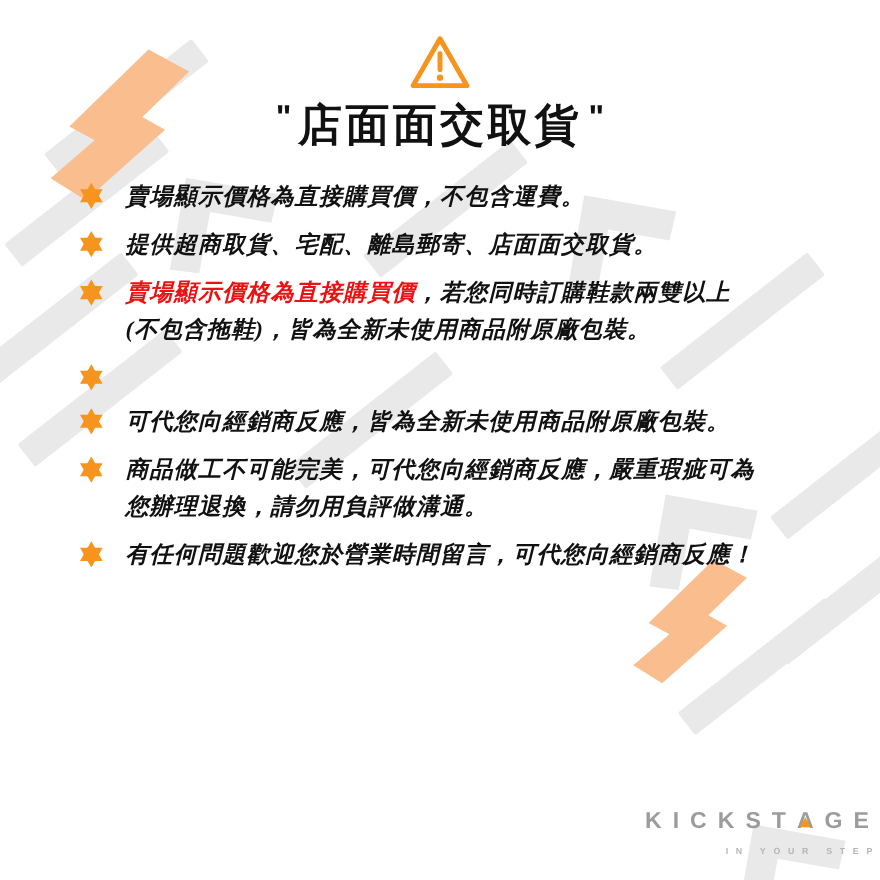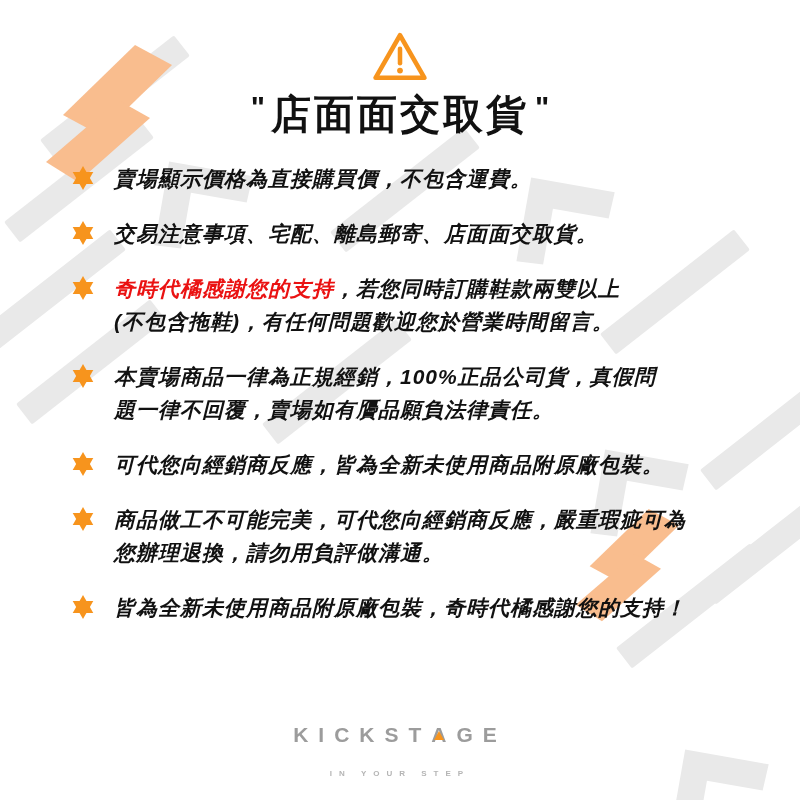--- a/index.html
+++ b/index.html
@@ -17,48 +17,48 @@
   .title-row{
     margin-top:8px;
     font-weight:900;color:#111;
     font-size:40px;letter-spacing:3px;
     display:flex;align-items:flex-start;line-height:1.1;
   }
   .quote{font-size:30px;font-weight:900;margin:0 6px;transform:translateY(-2px);letter-spacing:0;}
   
   .list{
     margin:26px 0 0 70px;width:668px;
-    display:flex;flex-direction:column;gap:22px;
+    display:flex;flex-direction:column;gap:11px;font-family:Liberation Serif, serif;
   }
   .item{display:flex;align-items:flex-start;}
   .star{width:26px;height:26px;flex-shrink:0;margin-top:3px;}
   .item-text{
     margin-left:18px;
     font-size:21px;font-weight:700;font-style:italic;
     color:#111;line-height:33px;letter-spacing:1px;
     white-space:pre-line;
   }
   .red{color:#EA1212;}
   
   .footer{
     position:absolute;left:0;bottom:22px;width:100%;
-    display:flex;flex-direction:column;align-items:center;z-index:1;
+    display:flex;flex-direction:column;align-items:flex-end;z-index:1;
   }
   .brand{
     font-size:21px;font-weight:600;color:#9C9C9C;
     letter-spacing:10px;line-height:1;display:flex;
   }
   .brand-a{position:relative;}
   .brand-a .tri{
     position:absolute;left:3px;top:7px;width:0;height:0;
     border-left:5px solid transparent;border-right:5px solid transparent;
     border-bottom:9px solid #F7941D;
   }
   .tagline{
-    margin-top:24px;font-size:8px;font-weight:600;color:#B5B5B5;
+    margin-top:12px;font-size:8px;font-weight:600;color:#B5B5B5;
     letter-spacing:7px;
   }
 </style>
 </head>
 <body>
 
 <svg class="bg" width="800" height="800" viewBox="0 0 800 800" aria-hidden="true">
   <defs>
     <rect id="wbar" width="170" height="26" rx="2"></rect>
     <polygon id="wchev" points="0,60 60,0 120,60 100,78 60,38 20,78"></polygon>
@@ -145,43 +145,41 @@
       <div class="item-text"><span class="red"></span><span>賣場顯示價格為直接購買價，不包含運費。</span></div>
     </div>
 
     <div class="item">
       <svg class="star" viewBox="0 0 24 24">
           <g fill="#F7941D">
             <polygon points="12,1 21.5,17.5 2.5,17.5"></polygon>
             <polygon points="12,23 2.5,6.5 21.5,6.5"></polygon>
           </g>
         </svg>
-      <div class="item-text"><span class="red"></span><span>交易注意事項、宅配、離島郵寄、店面面交取貨。</span></div>
-    </div>
-
-    <div class="item">
-      <svg class="star" viewBox="0 0 24 24">
-          <g fill="#F7941D">
-            <polygon points="12,1 21.5,17.5 2.5,17.5"></polygon>
-            <polygon points="12,23 2.5,6.5 21.5,6.5"></polygon>
-          </g>
-        </svg>
-      <div class="item-text"><span class="red">奇時代橘感謝您的支持</span><span>，若您同時訂購鞋款兩雙以上
-(不包含拖鞋)，有任何問題歡迎您於營業時間留言。</span></div>
-    </div>
-
-    <div class="item">
-      <svg class="star" viewBox="0 0 24 24">
-          <g fill="#F7941D">
-            <polygon points="12,1 21.5,17.5 2.5,17.5"></polygon>
-            <polygon points="12,23 2.5,6.5 21.5,6.5"></polygon>
-          </g>
-        </svg>
-      <div class="item-text"><span class="red"></span><span>本賣場商品一律為正規經銷，100%正品公司貨，真假問
-題一律不回覆，賣場如有贗品願負法律責任。</span></div>
+      <div class="item-text"><span class="red"></span><span>提供超商取貨、宅配、離島郵寄、店面面交取貨。</span></div>
+    </div>
+
+    <div class="item">
+      <svg class="star" viewBox="0 0 24 24">
+          <g fill="#F7941D">
+            <polygon points="12,1 21.5,17.5 2.5,17.5"></polygon>
+            <polygon points="12,23 2.5,6.5 21.5,6.5"></polygon>
+          </g>
+        </svg>
+      <div class="item-text"><span class="red">賣場顯示價格為直接購買價</span><span>，若您同時訂購鞋款兩雙以上
+(不包含拖鞋)，皆為全新未使用商品附原廠包裝。</span></div>
+    </div>
+
+    <div class="item">
+      <svg class="star" viewBox="0 0 24 24">
+          <g fill="#F7941D">
+            <polygon points="12,1 21.5,17.5 2.5,17.5"></polygon>
+            <polygon points="12,23 2.5,6.5 21.5,6.5"></polygon>
+          </g>
+        </svg>
     </div>
 
     <div class="item">
       <svg class="star" viewBox="0 0 24 24">
           <g fill="#F7941D">
             <polygon points="12,1 21.5,17.5 2.5,17.5"></polygon>
             <polygon points="12,23 2.5,6.5 21.5,6.5"></polygon>
           </g>
         </svg>
       <div class="item-text"><span class="red"></span><span>可代您向經銷商反應，皆為全新未使用商品附原廠包裝。</span></div>
@@ -200,21 +198,21 @@
     </div>
 
 
     <div class="item">
       <svg class="star" viewBox="0 0 24 24">
           <g fill="#F7941D">
             <polygon points="12,1 21.5,17.5 2.5,17.5"></polygon>
             <polygon points="12,23 2.5,6.5 21.5,6.5"></polygon>
           </g>
         </svg>
-      <div class="item-text"><span class="red"></span><span>皆為全新未使用商品附原廠包裝，奇時代橘感謝您的支持！</span></div>
+      <div class="item-text"><span class="red"></span><span>有任何問題歡迎您於營業時間留言，可代您向經銷商反應！</span></div>
     </div>
 
   </div>
 
   <div class="footer">
     <div class="brand">
       <span>KICKST</span>
         <span class="brand-a"><span>A</span><span class="tri"></span></span>
         <span>GE</span>
     </div>

